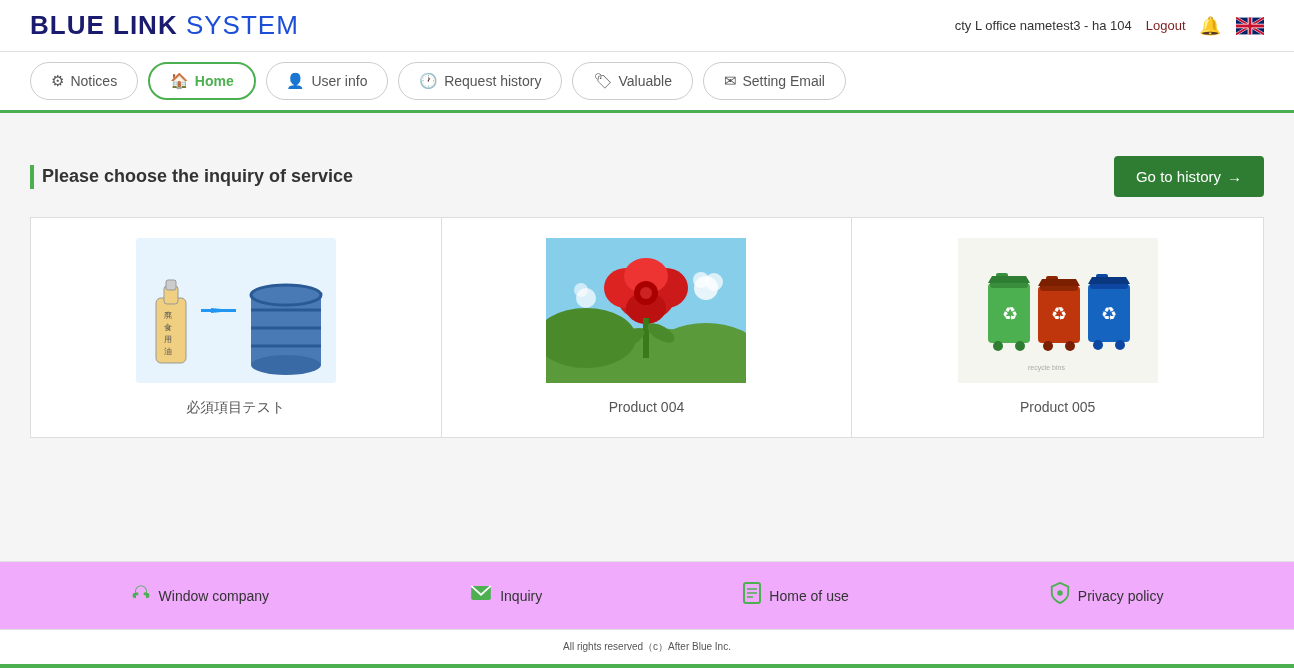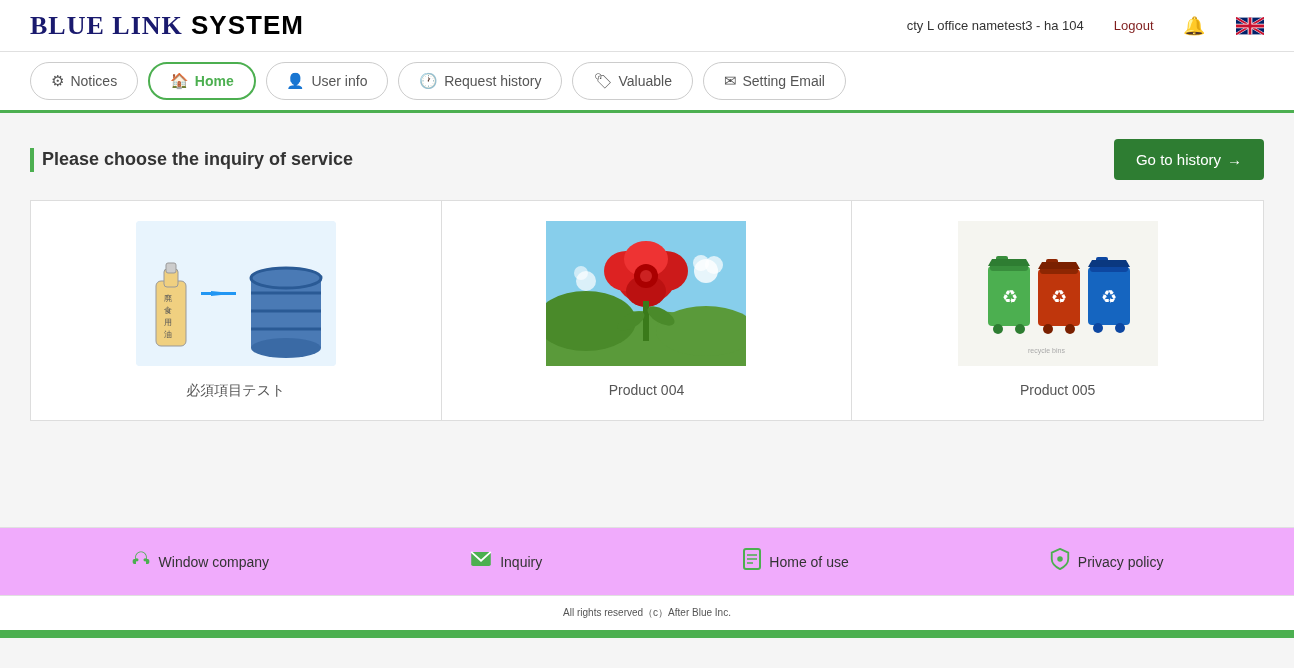--- a/index.html
+++ b/index.html
@@ -12,26 +12,26 @@
       display: flex;
       align-items: center;
       justify-content: space-between;
       border-bottom: 1px solid #e0e0e0;
     }
     .logo {
       font-size: 26px;
       font-weight: 900;
       letter-spacing: 1px;
     }
-    .logo-blue { color: #1a1a6e; font-family: Liberation Serif, serif; }
-    .logo-system { color: #000000; font-weight: 700; }
+    .logo-blue { color: #1a1a6e; }
+    .logo-system { color: #1d4ed8; font-weight: 400; }
     .header-right {
       display: flex;
       align-items: center;
-      gap: 30px;
+      gap: 14px;
       font-size: 13px;
       color: #333;
       justify-content: space-between;
     }
     .header-user { color: #333; }
     .header-logout { color: #7f1d1d; font-weight: normal; cursor: pointer; text-decoration: none; }
     .bell-icon { font-size: 18px; color: #4caf50; cursor: pointer; }
 
     
     .nav {
@@ -55,21 +55,21 @@
     }
     .nav-item.active {
       border: 2px solid #4caf50;
       color: #4caf50;
       font-weight: bold;
     }
     .nav-icon { font-size: 15px; }
 
     
     .main {
-      padding: 26px 30px;
+      padding: 43px 30px;
       max-width: 1294px;
     }
 
     
     .top-bar {
       display: flex;
       align-items: center;
       justify-content: space-between;
       margin-bottom: 20px;
     }

